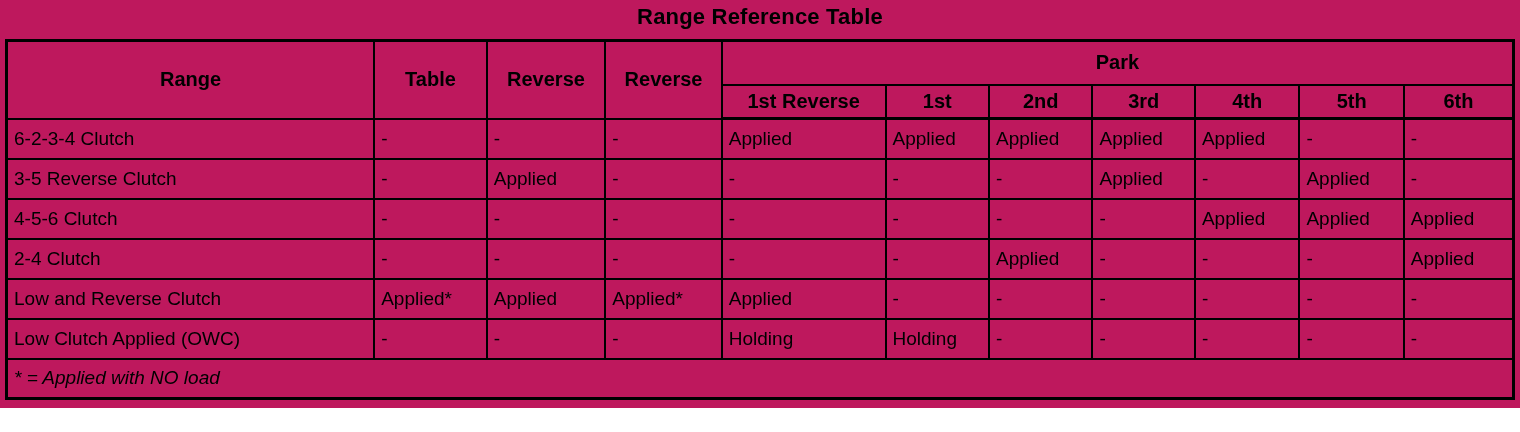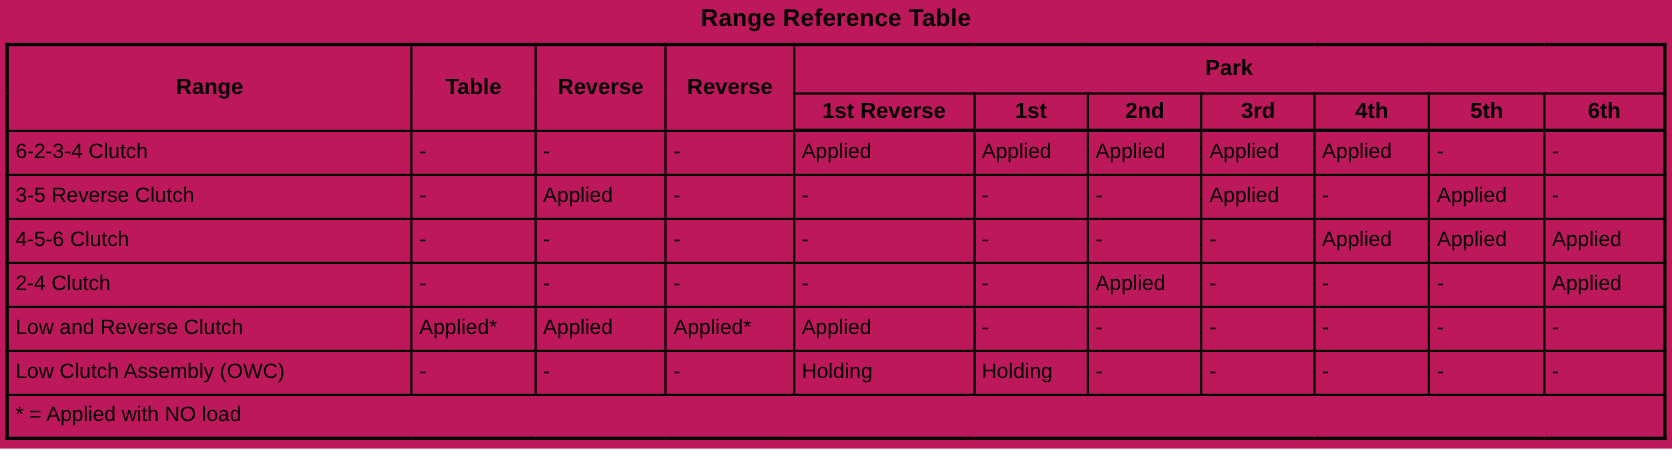--- a/index.html
+++ b/index.html
@@ -51,20 +51,21 @@
     height: 40px;
     text-align: left;
     vertical-align: middle;
     padding: 2px 5px 2px 6px;
     font-weight: normal;
   }
   td.footnote-cell {
     height: 40px;
     border-top: 3px solid #000000;
     padding-left: 6px;
+    font-style: italic;
   }
 </style>
 </head>
 <body>
 
 <div class="page">
   <div class="title">Range Reference Table</div>
 
   <table class="ref-table">
     <colgroup>
@@ -158,21 +159,21 @@
           <td>Applied*</td>
           <td>Applied</td>
           <td>-</td>
           <td>-</td>
           <td>-</td>
           <td>-</td>
           <td>-</td>
           <td>-</td>
         </tr>
         <tr>
-          <td>Low Clutch Assembly (OWC)</td>
+          <td>Low Clutch Applied (OWC)</td>
           <td>-</td>
           <td>-</td>
           <td>-</td>
           <td>Holding</td>
           <td>Holding</td>
           <td>-</td>
           <td>-</td>
           <td>-</td>
           <td>-</td>
           <td>-</td>

